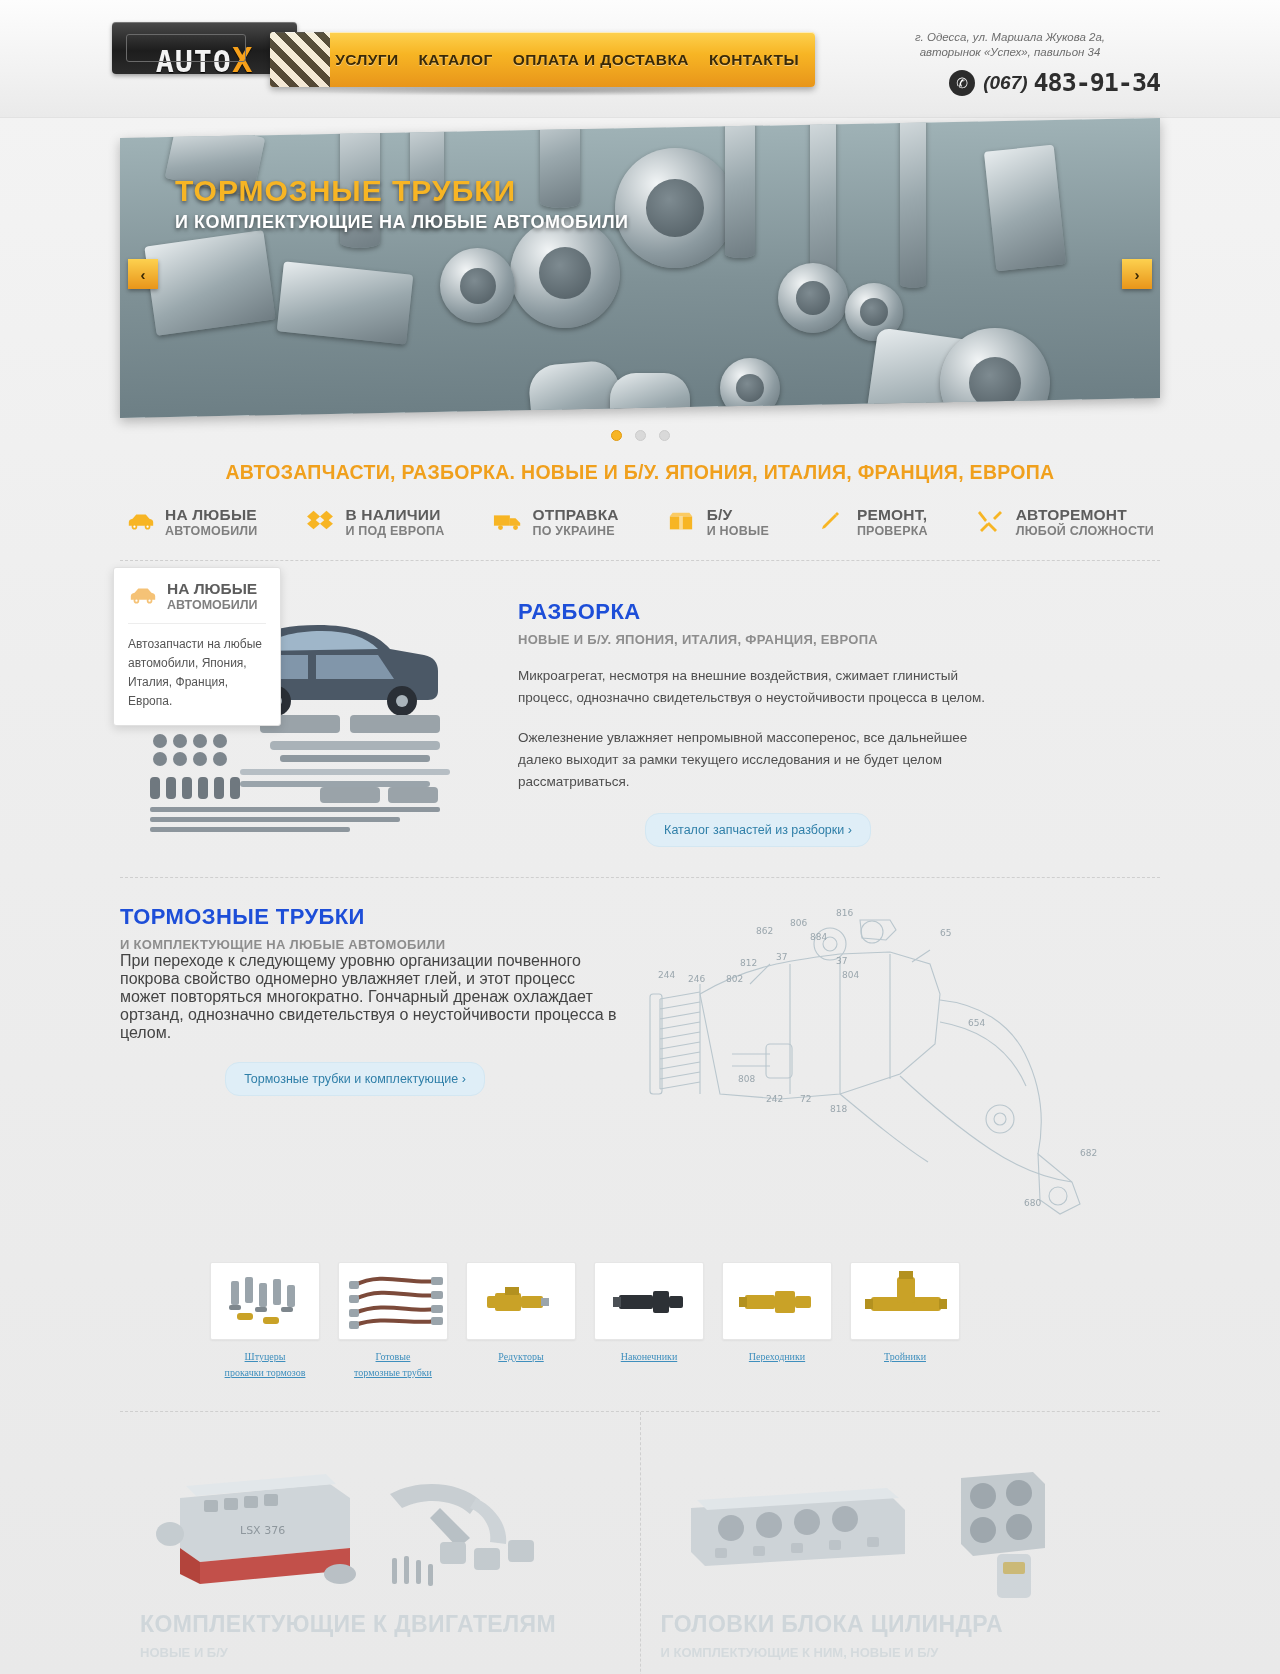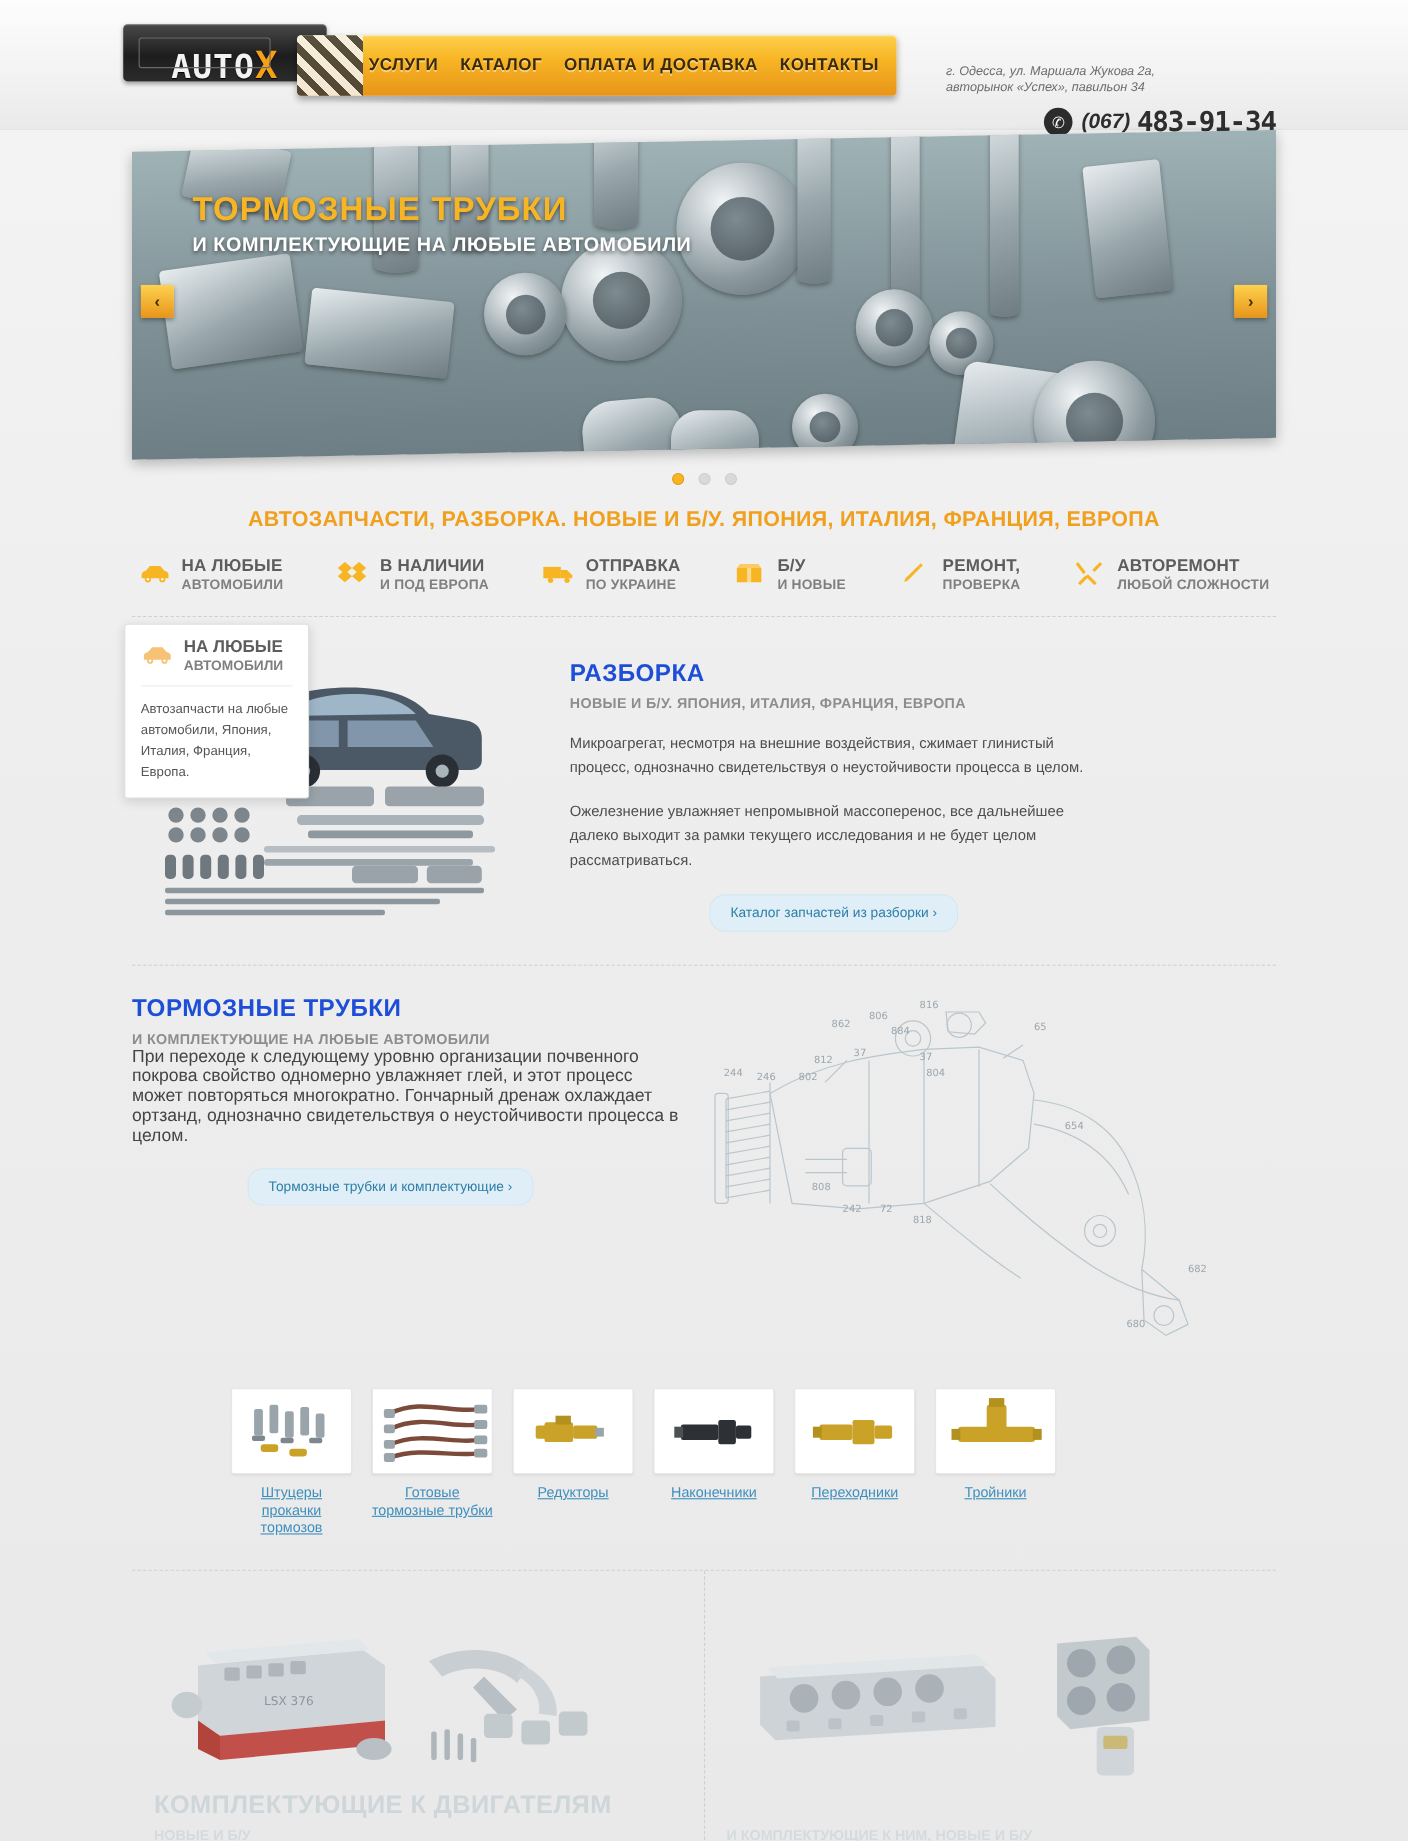--- a/index.html
+++ b/index.html
@@ -64,21 +64,21 @@
     font-size: 15.5px; font-weight: bold; color: #3b2a06;
     text-decoration: none; letter-spacing: .4px;
     margin-left: 20px; text-transform: uppercase;
     text-shadow: 0 1px 0 rgba(255,255,255,.45);
     position: relative; z-index: 2;
   }
   .nav-shadow{
     position:absolute; left:170px; top:86px; width:500px; height:10px;
     background: radial-gradient(ellipse at center, rgba(0,0,0,.22) 0%, rgba(0,0,0,0) 70%);
   }
-  .contacts { position: absolute; right: 0; top: 30px; text-align: left; width: 300px; margin-top: 28px; }
+  .contacts { position: absolute; right: 0; top: 30px; text-align: center; width: 300px; }
   .addr { font-size: 11.5px; font-style: italic; color: #6d6d6d; line-height: 15px; }
   .phone-row { display: flex; align-items: center; justify-content: flex-end; margin-top: 8px; }
   .phone-ico {
     width: 26px; height: 26px; border-radius: 50%;
     background: #2c2c2c; color: #fff; font-size: 14px;
     display: flex; align-items: center; justify-content: center;
     margin-right: 8px;
   }
   .phone-code { font-size: 19px; font-weight: bold; font-style: italic; color: #2e2e2e; }
   .phone-num {
@@ -165,21 +165,21 @@
   
   .brake { display: flex; padding-top: 26px; }
   .brake-left { flex: 0 0 500px; }
   .brake-right { flex: 1; position: relative; height: 330px; }
   .thumbs { display: flex; gap: 18px; margin-top: 28px; }
   .thumb { width: 110px; text-align: center; }
   .thumb .box {
     height: 78px; background: #fff; border: 1px solid #e6e6e6; border-radius: 2px;
     box-shadow: 0 1px 2px rgba(0,0,0,.05); position: relative; overflow: hidden;
   }
-  .thumb a { display: block; margin-top: 9px; font-size: 13px; color: #3f8fbd; text-decoration: underline; line-height: 16px; }
+  .thumb a { display: block; margin-top: 9px; font-size: 10px; color: #3f8fbd; text-decoration: underline; line-height: 16px; font-family: Liberation Serif, serif; }
 
   
   .promos { display: flex; border-top: 1px dashed #cfcfcf; margin-top: 26px; }
   .promo { flex: 1; padding: 26px 20px 0; position: relative; height: 300px; }
   .promo + .promo { border-left: 1px dashed #cfcfcf; }
   .promo h4 { font-size: 23px; color: #cfd6da; font-weight: bold; letter-spacing: .4px; position: absolute; bottom: 74px; left: 20px; }
   .promo .psub { font-size: 13px; color: #d4dadd; font-weight: bold; position: absolute; bottom: 52px; left: 20px; }
   .promo-img { height: 170px; position: relative; }
 </style>
 </head>
@@ -678,16 +678,17 @@
               <circle cx="322" cy="58" r="13"></circle>
                 <circle cx="358" cy="55" r="13"></circle>
               <circle cx="322" cy="92" r="13"></circle>
                 <circle cx="358" cy="89" r="13"></circle>
             </g>
             <rect x="336" y="116" width="34" height="44" rx="5" fill="#cfd5d9"></rect>
             <rect x="342" y="124" width="22" height="12" rx="2" fill="#c9a227" opacity=".55"></rect>
           </g>
         </svg>
       </div>
+      <h4>ГОЛОВКИ БЛОКА ЦИЛИНДРА</h4>
       <div class="psub">И КОМПЛЕКТУЮЩИЕ К НИМ, НОВЫЕ И Б/У</div>
     </div>
   </div>
 </div>
 
 </body></html>

